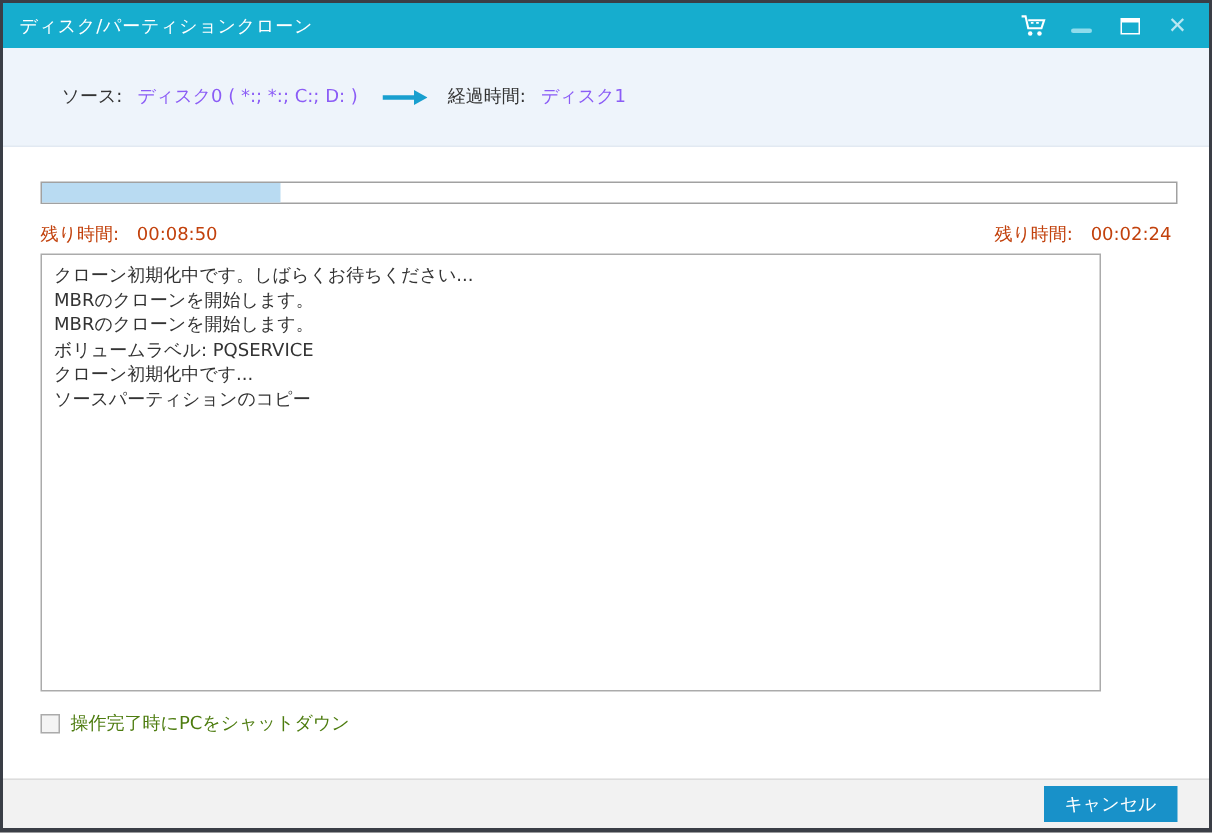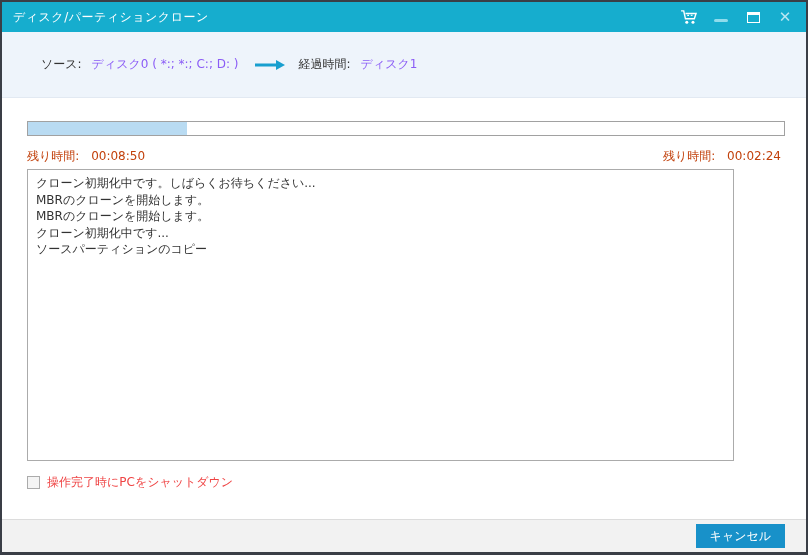--- a/index.html
+++ b/index.html
@@ -70,21 +70,21 @@
     width: 707px; height: 292px;
     border: 1px solid #ababab;
     background: #ffffff;
     padding: 5px 8px;
     font-size: 12px; line-height: 16.5px; color: #333;
     overflow: hidden;
   }
   .check-row {
     margin-top: 13px;
     display: flex; align-items: center;
-    font-size: 12px; color: #ef4444;
+    font-size: 12px; color: #4d7c0f;
   }
   .checkbox {
     width: 13px; height: 13px;
     border: 1px solid #ababab;
     background: #f4f4f4;
     margin-right: 7px;
     cursor: pointer;
   }
   
   .footer {
@@ -162,20 +162,21 @@
       <div class="pair">
         <span>残り時間:</span>
         <span>00:02:24</span>
       </div>
     </div>
 
     <div class="logbox">
       <div>クローン初期化中です。しばらくお待ちください...</div>
       <div>MBRのクローンを開始します。</div>
       <div>MBRのクローンを開始します。</div>
+      <div>ボリュームラベル: PQSERVICE</div>
       <div>クローン初期化中です...</div>
       <div>ソースパーティションのコピー</div>
     </div>
 
     <div class="check-row">
       <span class="checkbox"></span>
       <span>操作完了時にPCをシャットダウン</span>
     </div>
 
   </div>

